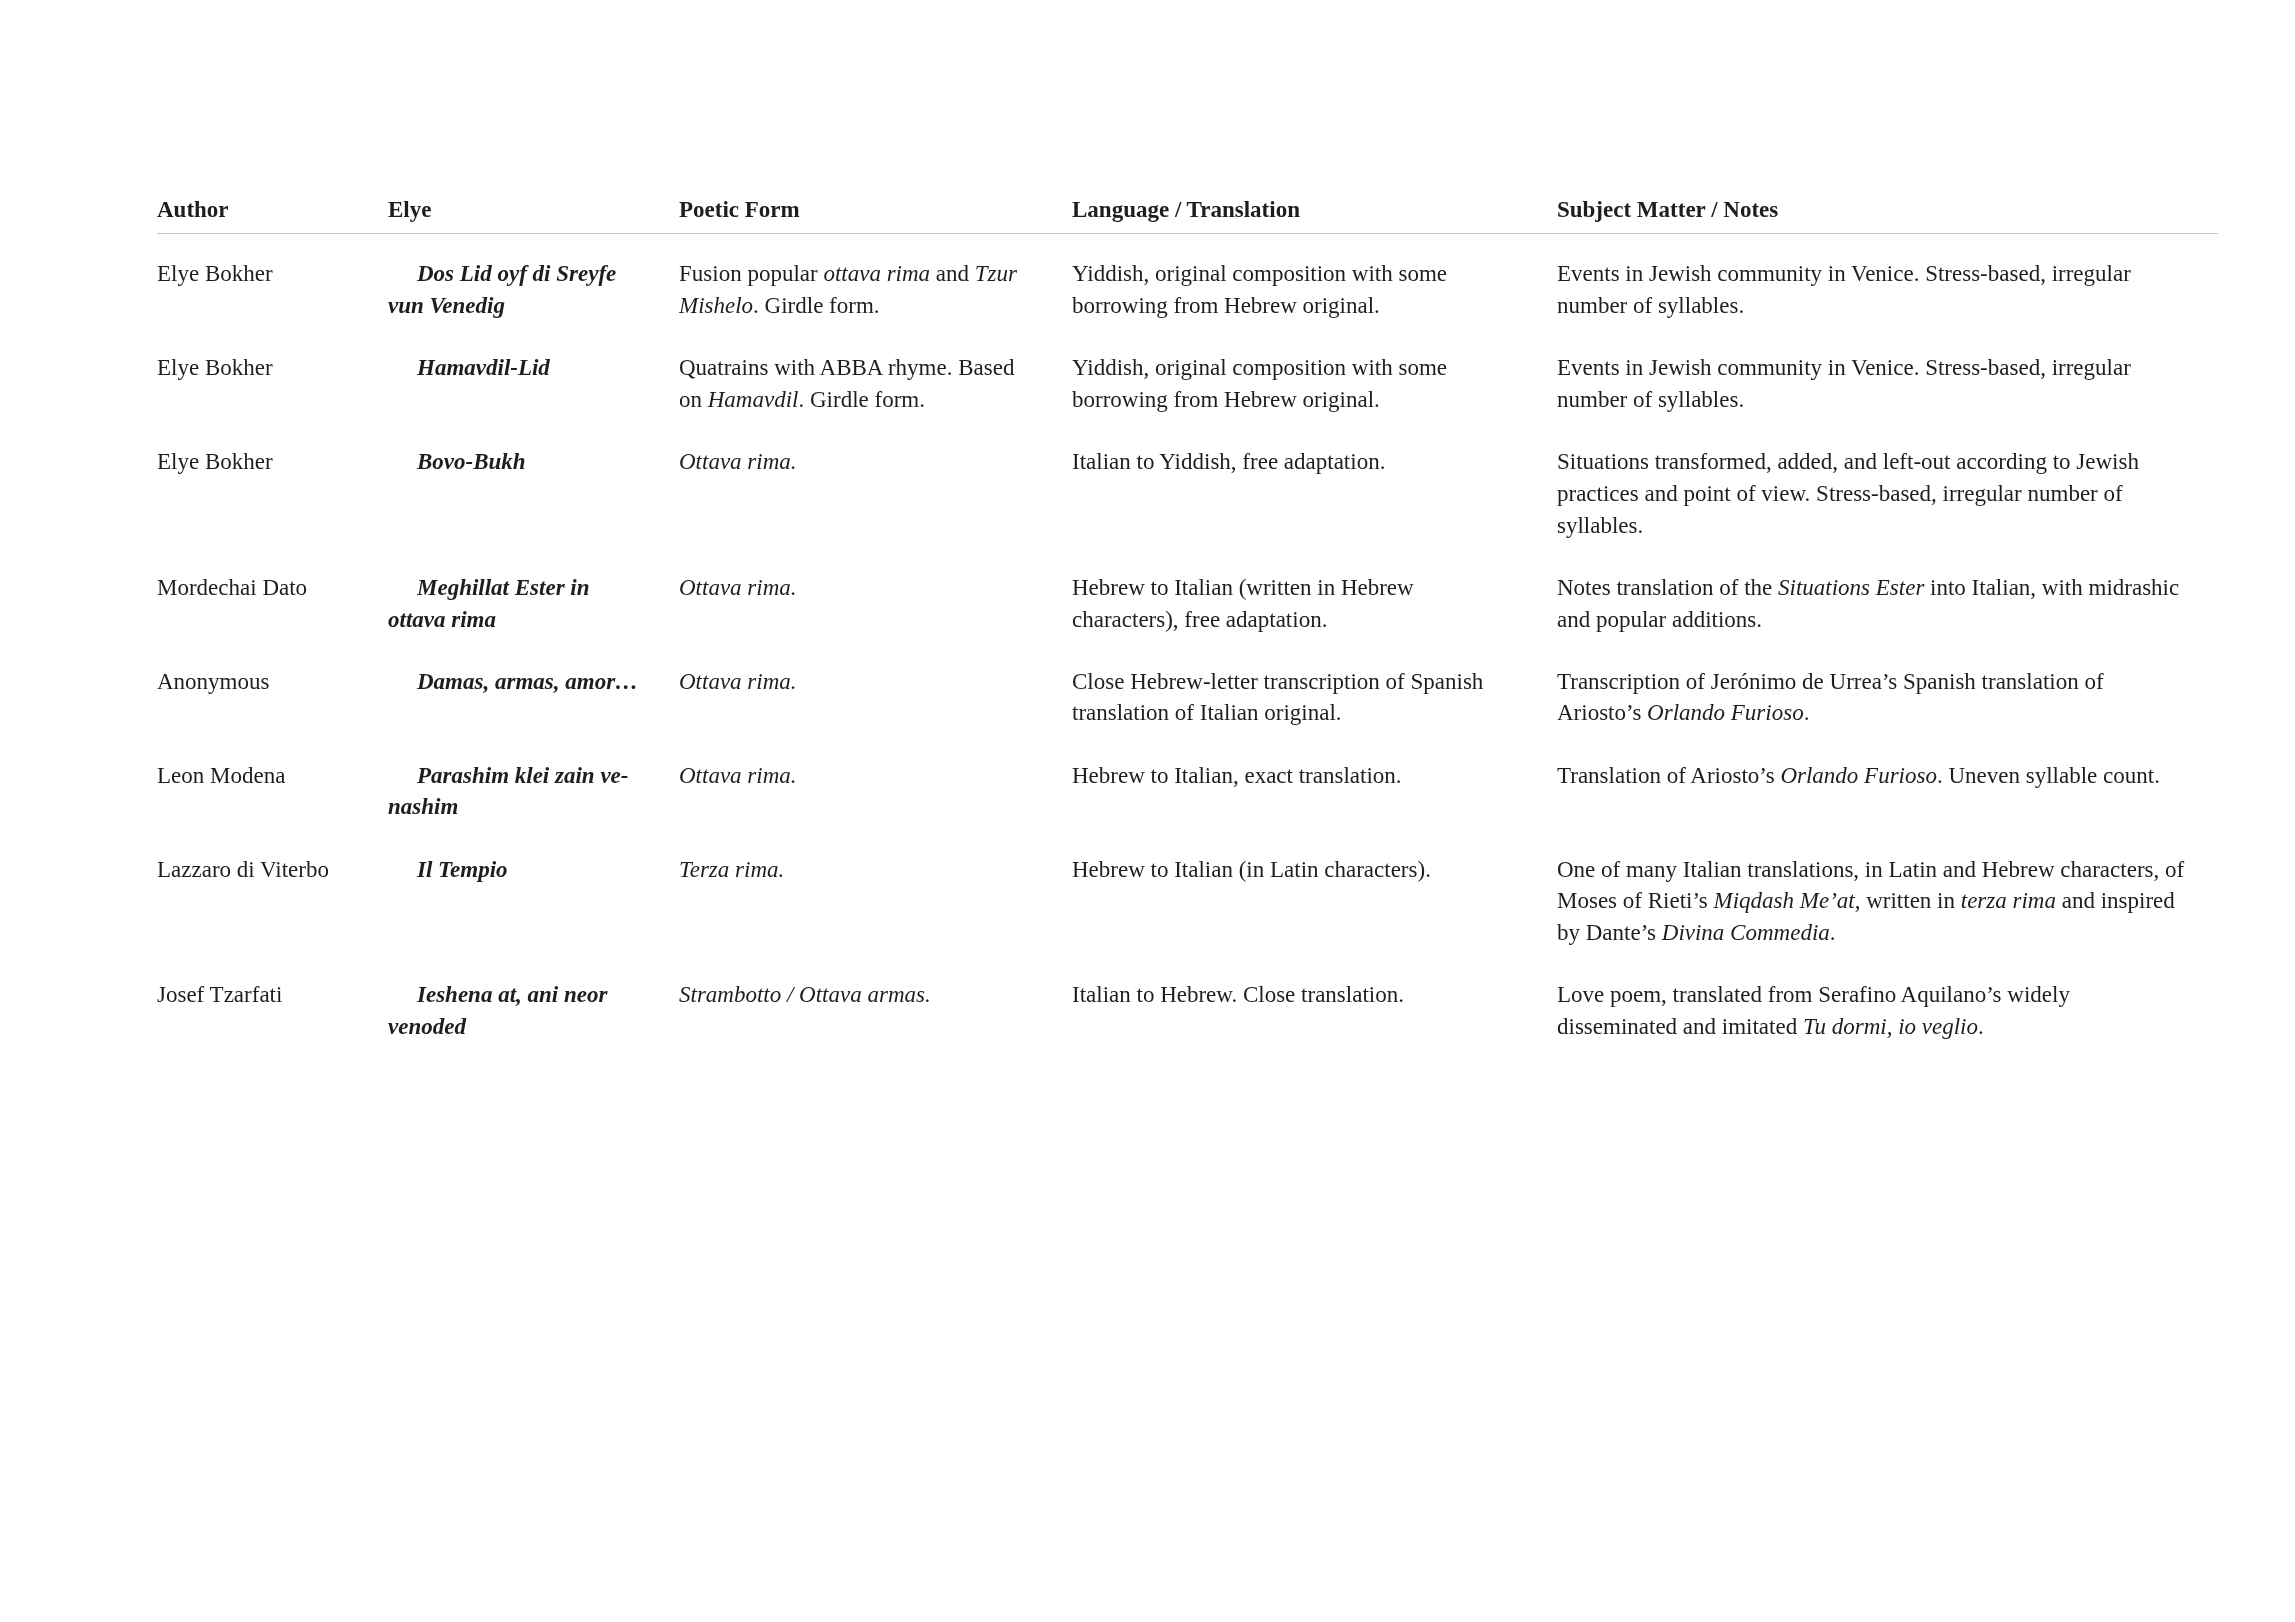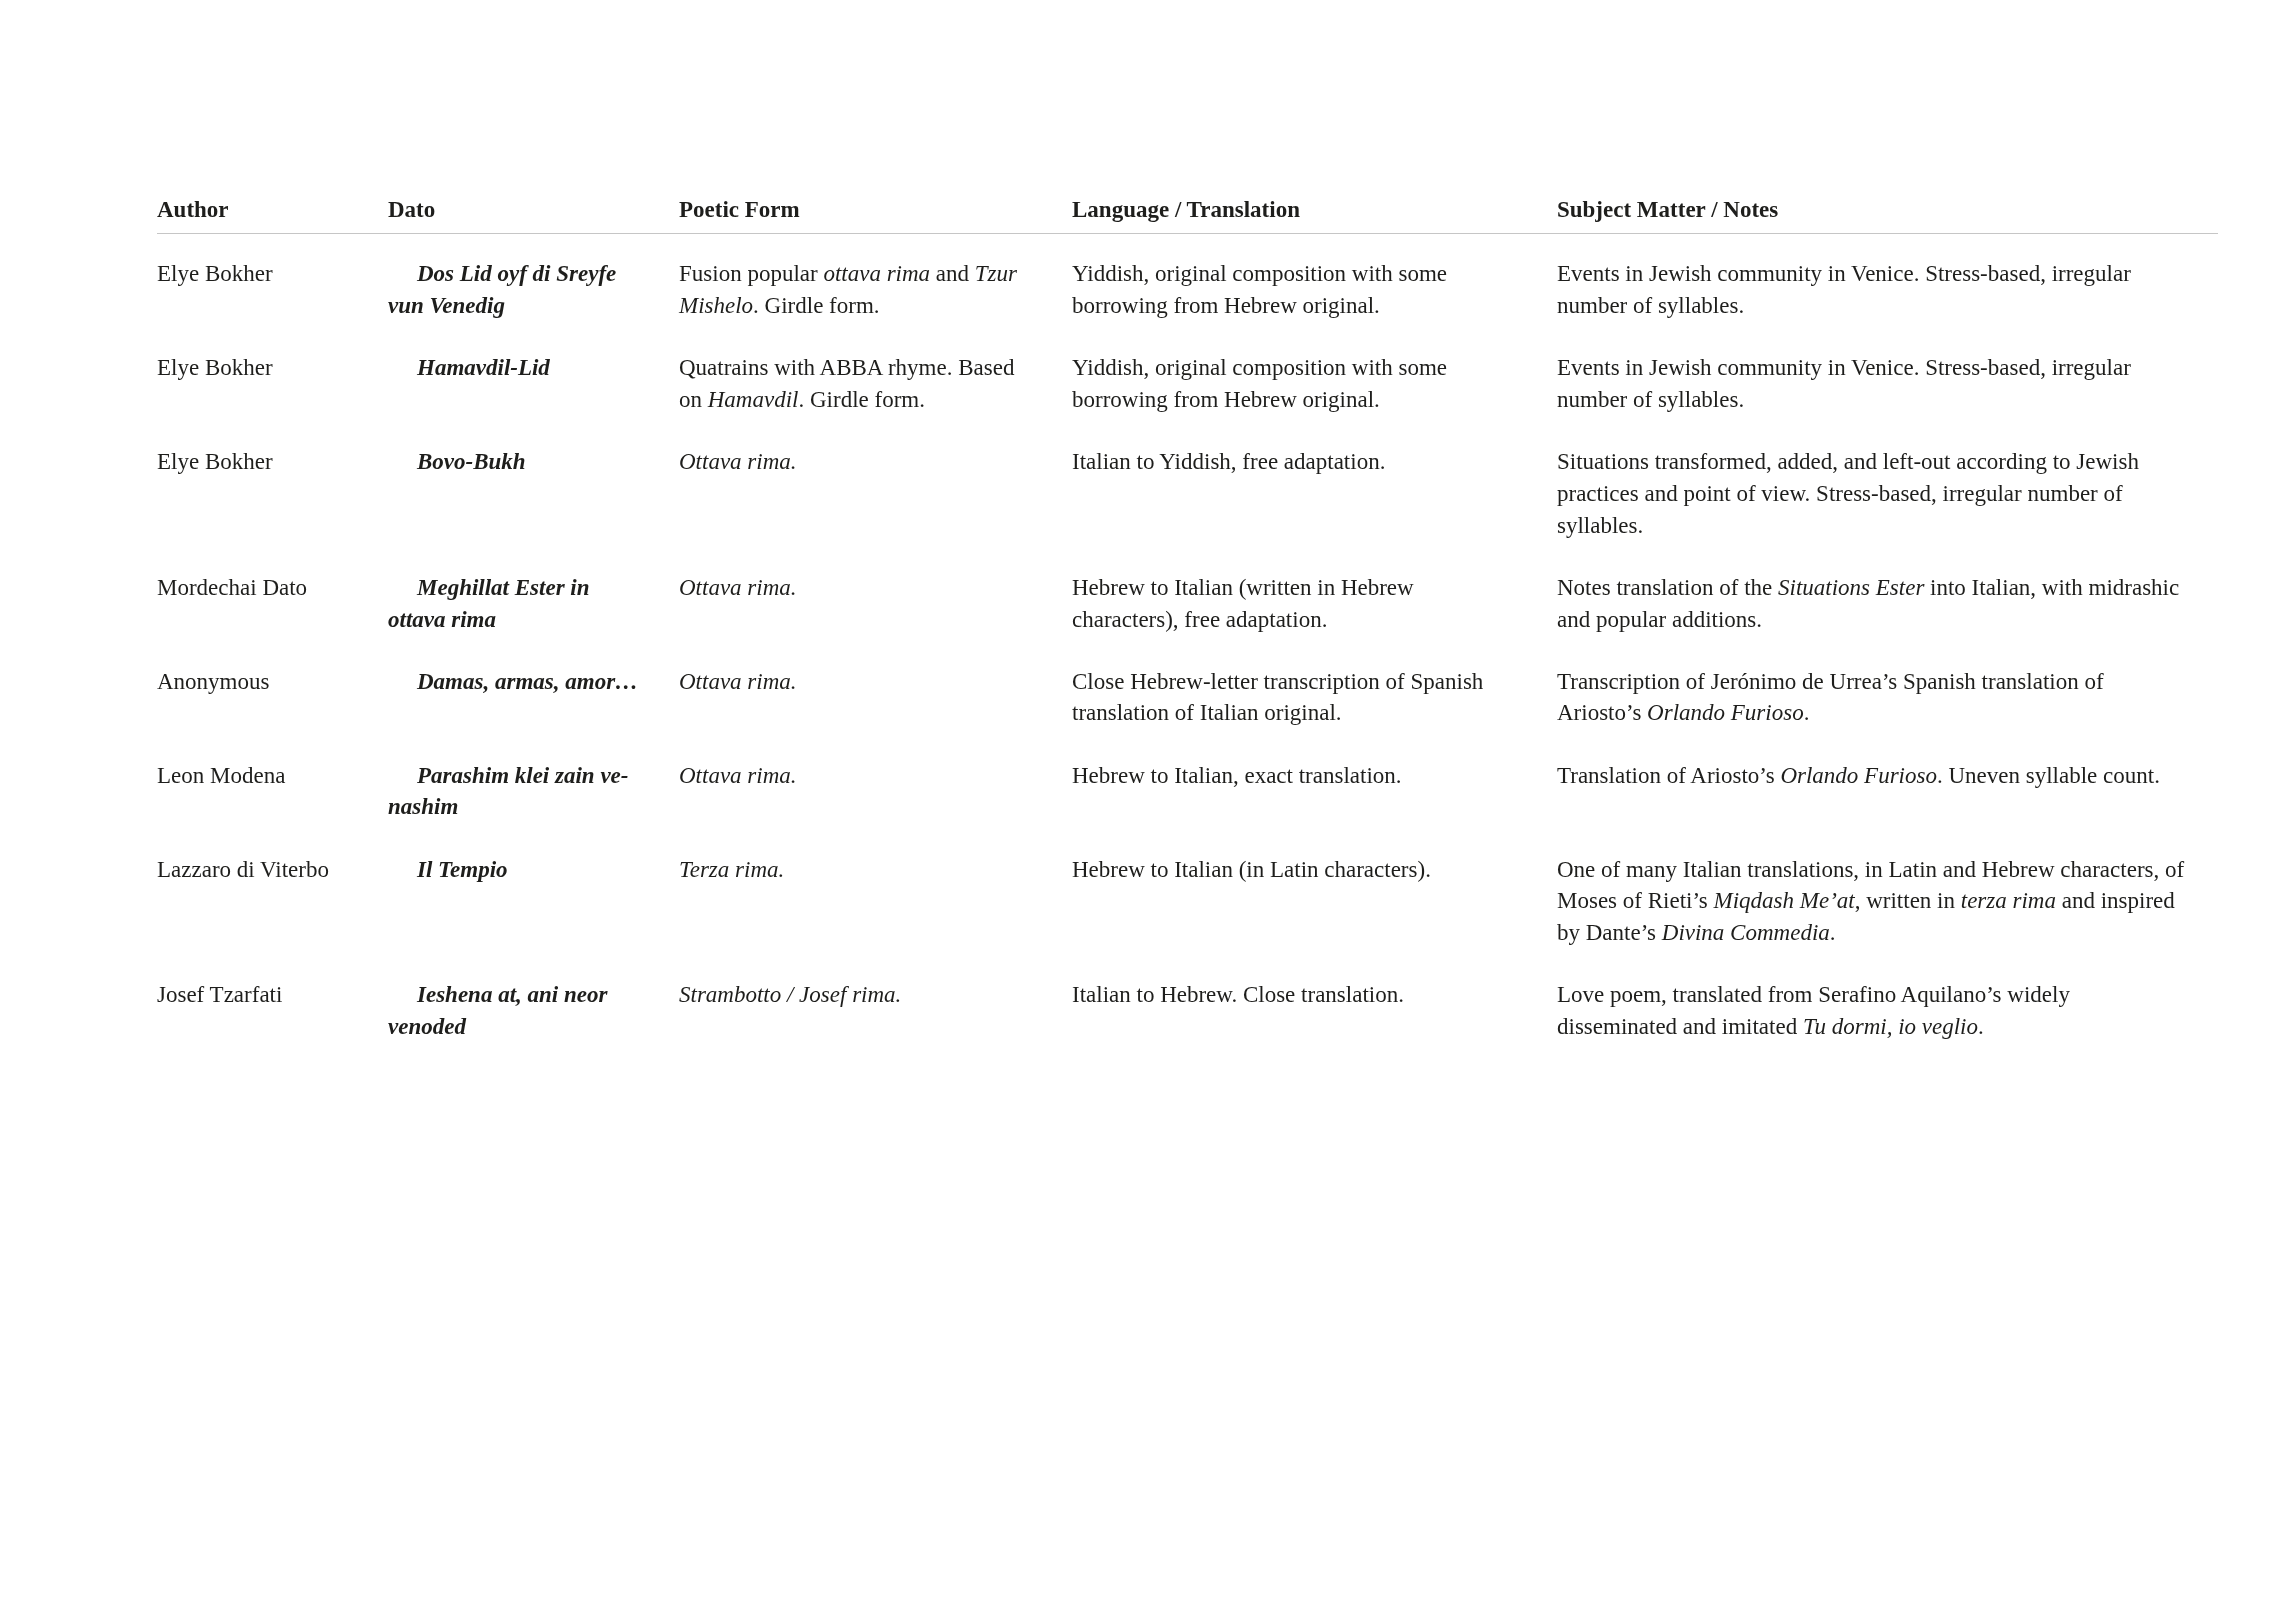--- a/index.html
+++ b/index.html
@@ -59,21 +59,21 @@
     <colgroup>
       <col class="c-author">
       <col class="c-work">
       <col class="c-form">
       <col class="c-language">
       <col class="c-notes">
     </colgroup>
     <thead>
       <tr>
         <th>Author</th>
-        <th>Dato</th>
+        <th>Elye</th>
         <th>Poetic Form</th>
         <th>Language / Translation</th>
         <th>Subject Matter / Notes</th>
       </tr>
     </thead>
     <tbody id="table-body">
         <tr>
           <td class="cell-author"><span>Elye Bokher</span></td>
           <td class="cell-work"><span class="it bd">Dos Lid oyf di Sreyfe vun Venedig</span></td>
           <td class="cell-form"><span>Fusion popular </span><span class="it">ottava rima</span><span> and </span><span class="it">Tzur Mishelo</span><span>. Girdle form.</span></td>
@@ -118,20 +118,20 @@
         <tr>
           <td class="cell-author"><span>Lazzaro di Viterbo</span></td>
           <td class="cell-work"><span class="it bd">Il Tempio</span></td>
           <td class="cell-form"><span class="it">Terza rima.</span></td>
           <td class="cell-language"><span>Hebrew to Italian (in Latin characters).</span></td>
           <td class="cell-notes"><span>One of many Italian translations, in Latin and Hebrew characters, of Moses of Rieti’s </span><span class="it">Miqdash Me’at</span><span>, written in </span><span class="it">terza rima</span><span> and inspired by Dante’s </span><span class="it">Divina Commedia</span><span>.</span></td>
         </tr>
         <tr>
           <td class="cell-author"><span>Josef Tzarfati</span></td>
           <td class="cell-work"><span class="it bd">Ieshena at, ani neor venoded</span></td>
-          <td class="cell-form"><span class="it">Strambotto / Josef rima.</span></td>
+          <td class="cell-form"><span class="it">Strambotto / Ottava armas.</span></td>
           <td class="cell-language"><span>Italian to Hebrew. Close translation.</span></td>
           <td class="cell-notes"><span>Love poem, translated from Serafino Aquilano’s widely disseminated and imitated </span><span class="it">Tu dormi, io veglio</span><span>.</span></td>
         </tr>
       </tbody>
   </table>
 </div>
 
 
 </body></html>

